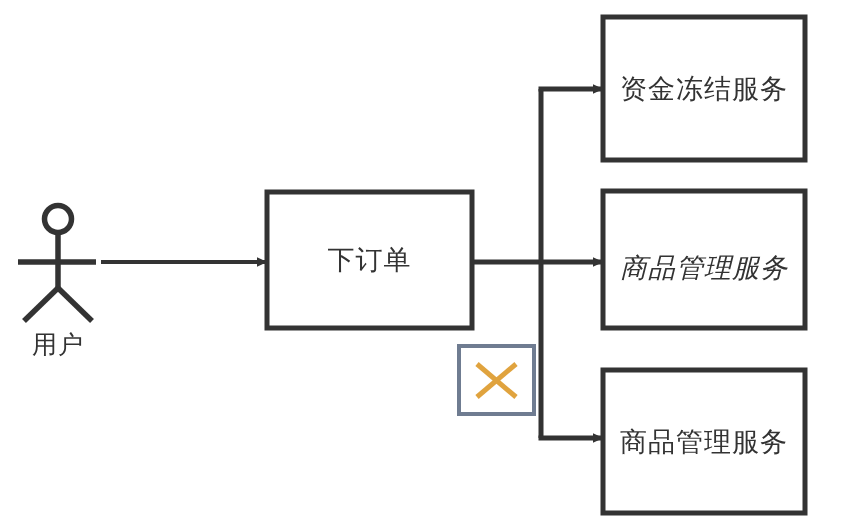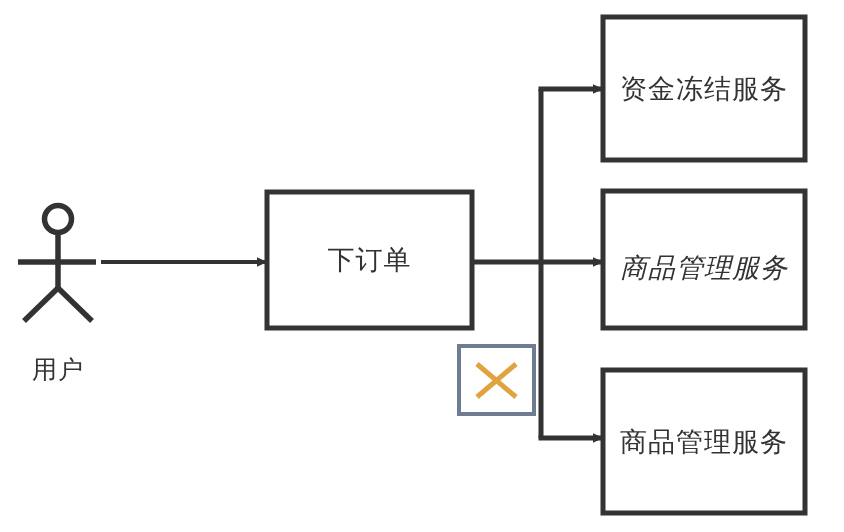--- a/index.html
+++ b/index.html
@@ -81,21 +81,21 @@
     <rect x="603" y="191" width="202" height="137" fill="#ffffff" stroke="#333333" stroke-width="5"></rect>
     <rect x="603" y="370" width="202" height="143" fill="#ffffff" stroke="#333333" stroke-width="5"></rect>
 
     <g>
       <rect x="459" y="346" width="75" height="68" fill="#ffffff" stroke="#6f7c91" stroke-width="4"></rect>
       <line x1="477" y1="364" x2="516" y2="397" stroke="#e0a33e" stroke-width="5"></line>
       <line x1="516" y1="364" x2="477" y2="397" stroke="#e0a33e" stroke-width="5"></line>
     </g>
   </svg>
 
-  <div class="actor-label" style="left:0px; top:328px; width:116px;margin-top:25px;">用户</div>
+  <div class="actor-label" style="left:0px; top:328px; width:116px;">用户</div>
 
   <div class="node-label" style="left:267px; top:192px; width:205px; height:136px;text-align:right;">下订单</div>
 
   <div class="node-label" style="left:603px; top:17px; width:202px; height:143px;">资金冻结服务</div>
 
   <div class="node-label" style="left:603px; top:199px; width:202px; height:137px;font-style:italic;">商品管理服务</div>
 
   <div class="node-label" style="left:603px; top:370px; width:202px; height:143px;">商品管理服务</div>
 
 </div>

